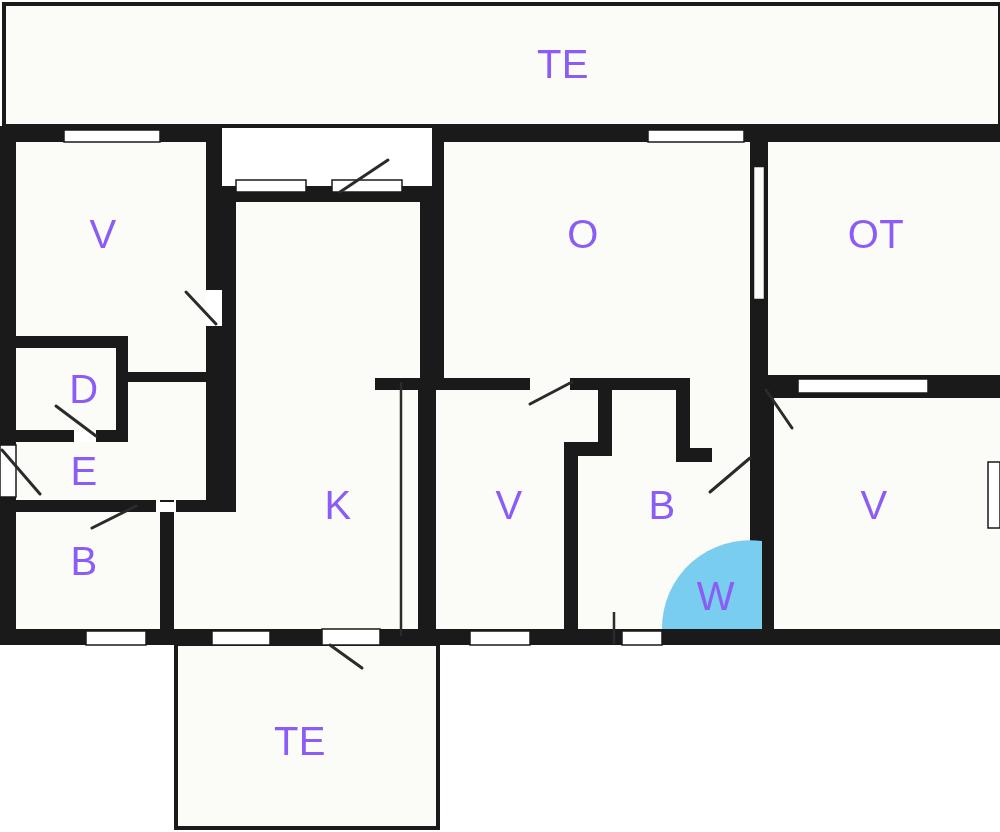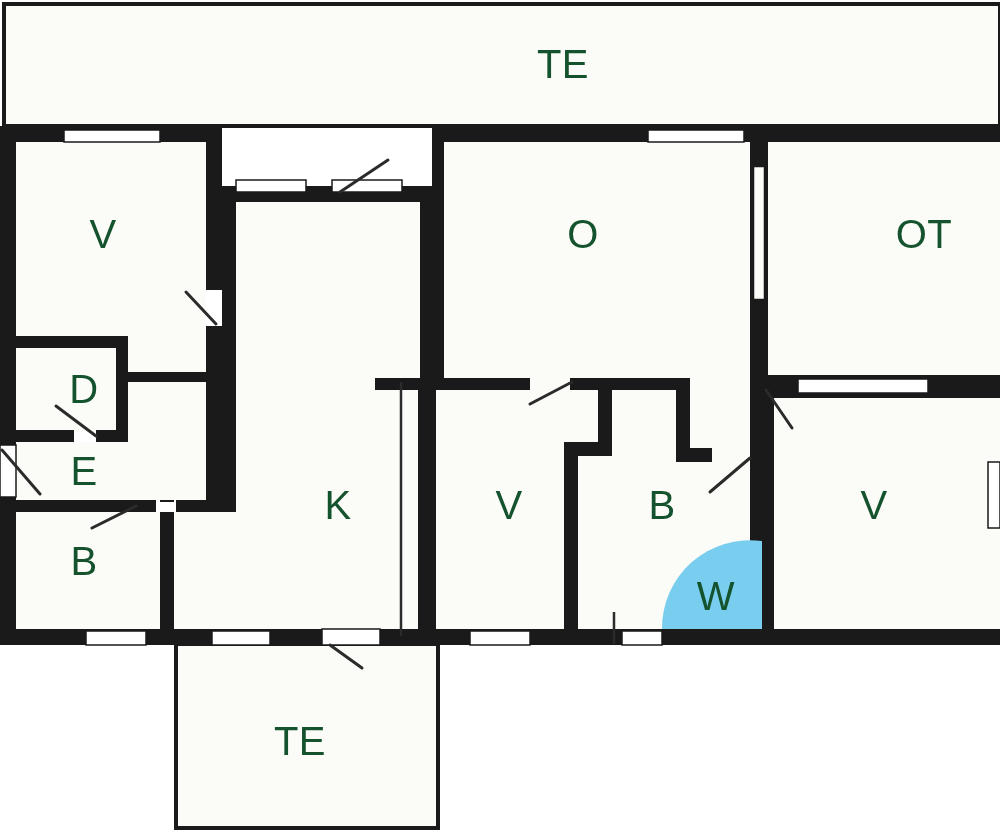--- a/index.html
+++ b/index.html
@@ -24,21 +24,21 @@
     top: 0;
     width: 1000px;
     height: 832px;
     display: block;
   }
   .room-label {
     position: absolute;
     font-family: "Liberation Sans", sans-serif;
     font-size: 40px;
     font-weight: 400;
-    color: #14532d;
+    color: #8b5cf6;
     letter-spacing: 0.5px;
     line-height: 1;
     transform: translate(-50%, -50%);
     white-space: nowrap;
     user-select: none;
   }
 </style>
 </head>
 <body>
 
@@ -196,21 +196,21 @@
       <line x1="710" y1="492" x2="750" y2="458"></line>
 
       <line x1="330" y1="645" x2="362" y2="668"></line>
     </g>
 
   </svg>
 
   <div class="room-label" style="left:563px; top:64px;">TE</div>
   <div class="room-label" style="left:103px; top:234px;">V</div>
   <div class="room-label" style="left:583px; top:234px;">O</div>
-  <div class="room-label" style="left:876px; top:234px;margin-left:48px;">OT</div>
+  <div class="room-label" style="left:876px; top:234px;">OT</div>
   <div class="room-label" style="left:84px;  top:389px;">D</div>
   <div class="room-label" style="left:84px;  top:471px;">E</div>
   <div class="room-label" style="left:84px;  top:561px;">B</div>
   <div class="room-label" style="left:338px; top:505px;">K</div>
   <div class="room-label" style="left:509px; top:505px;">V</div>
   <div class="room-label" style="left:662px; top:505px;">B</div>
   <div class="room-label" style="left:716px; top:596px;">W</div>
   <div class="room-label" style="left:874px; top:505px;">V</div>
   <div class="room-label" style="left:300px; top:741px;">TE</div>
 

